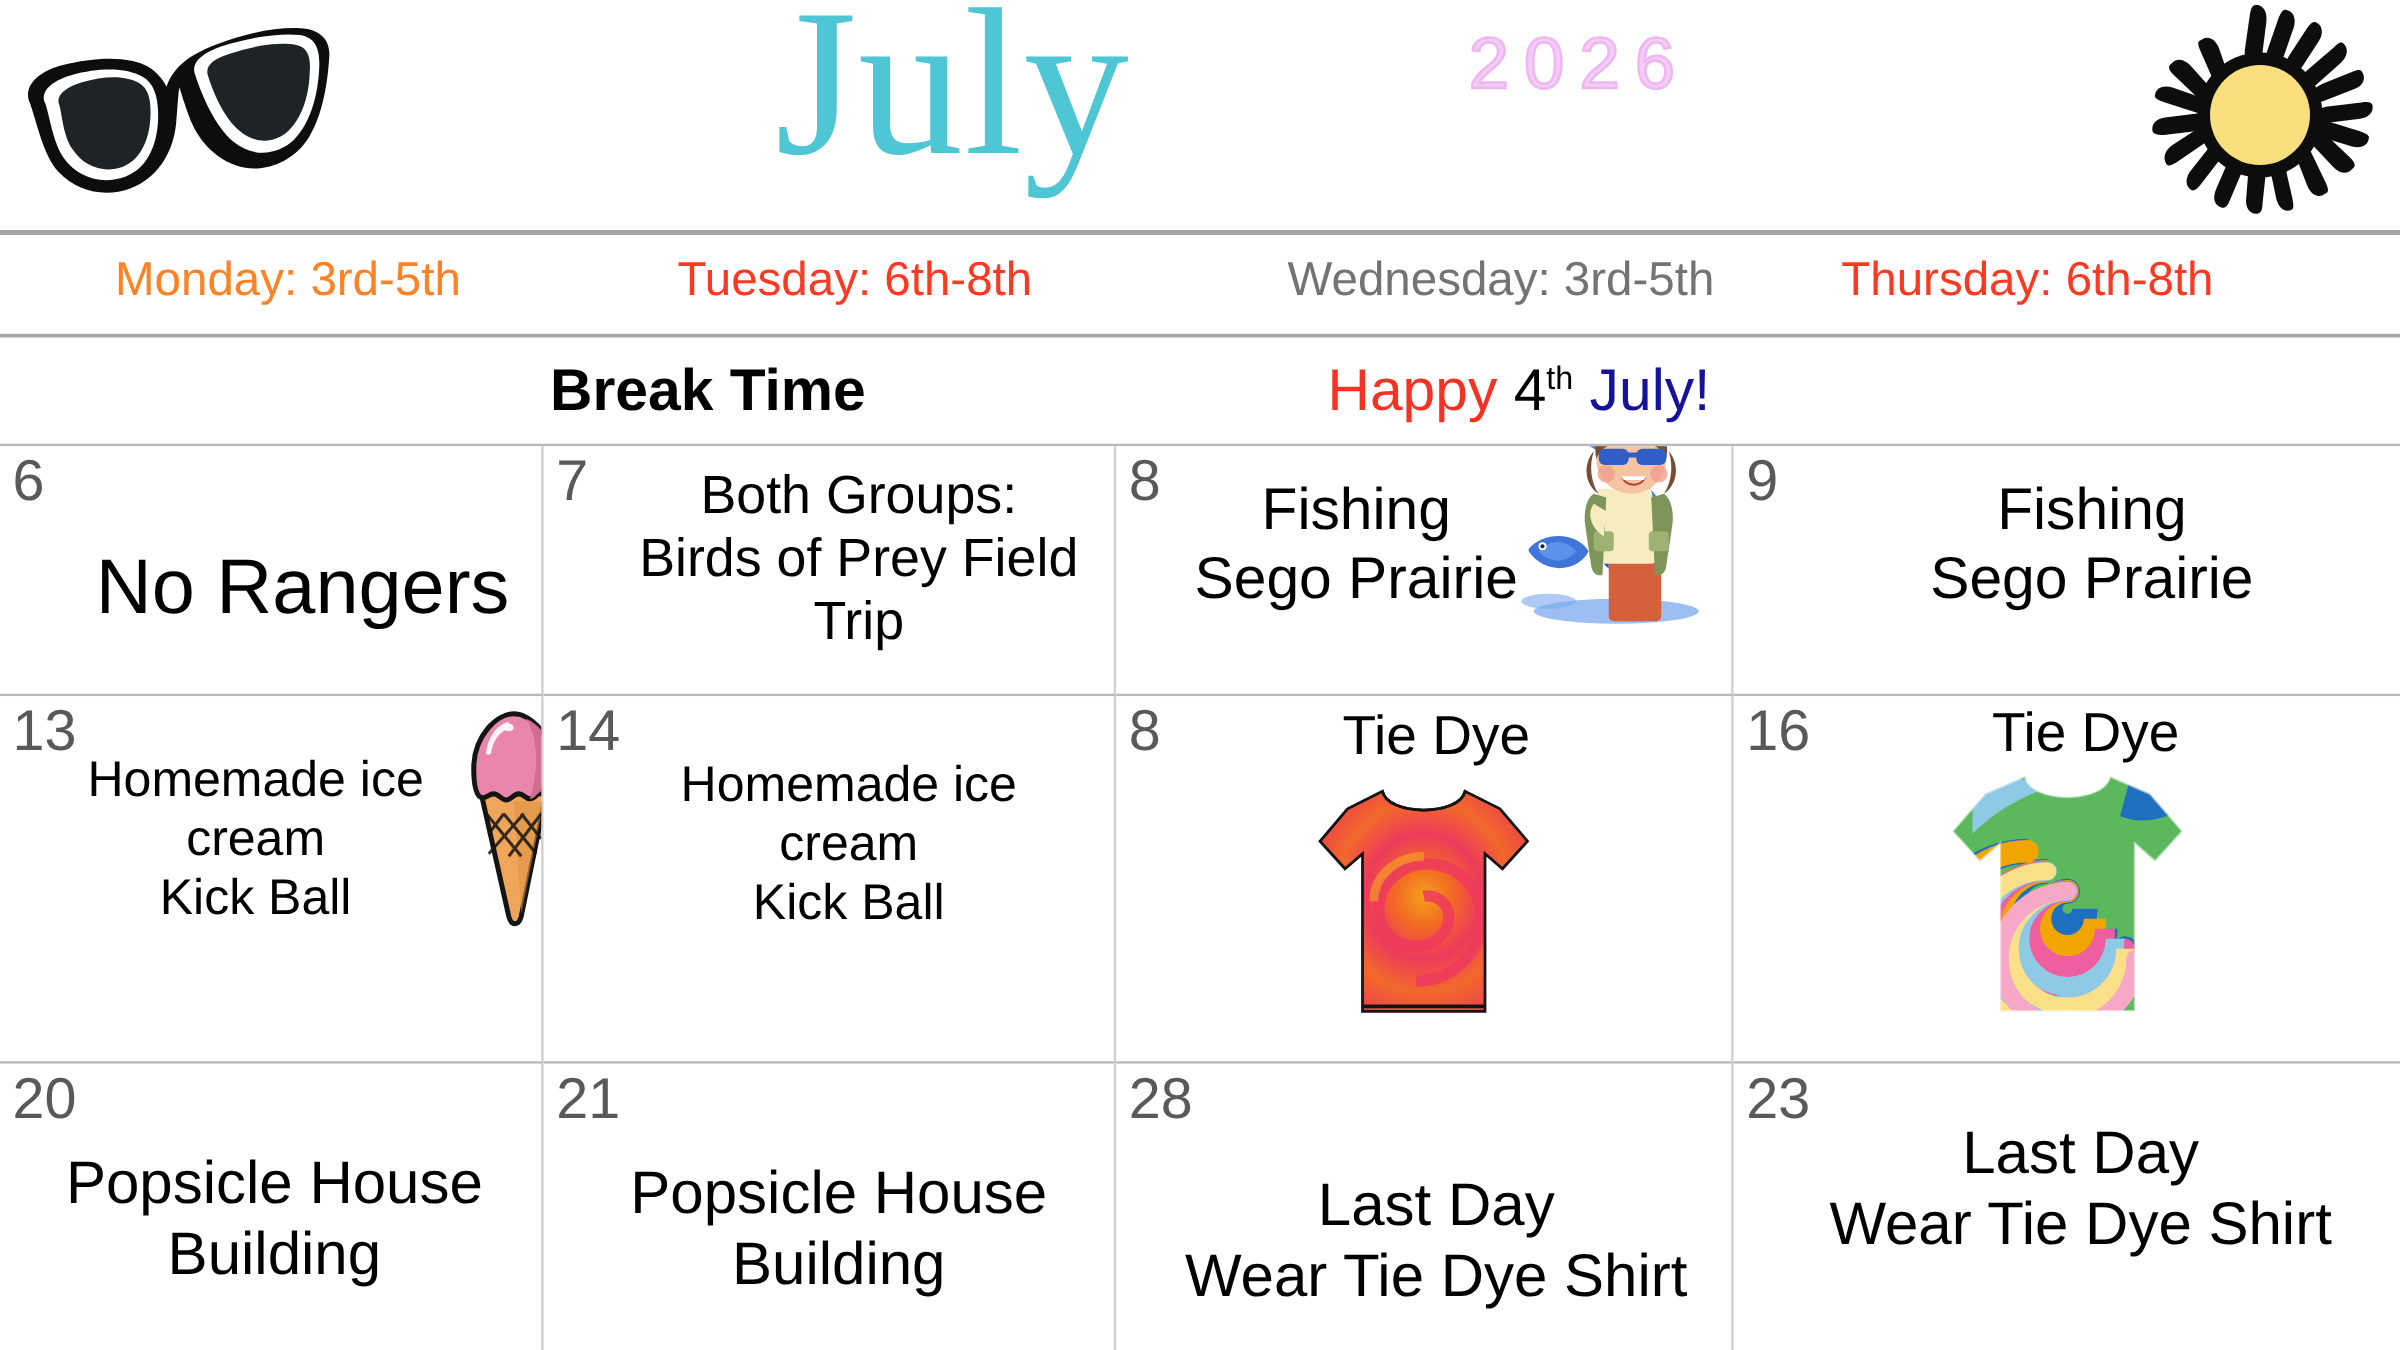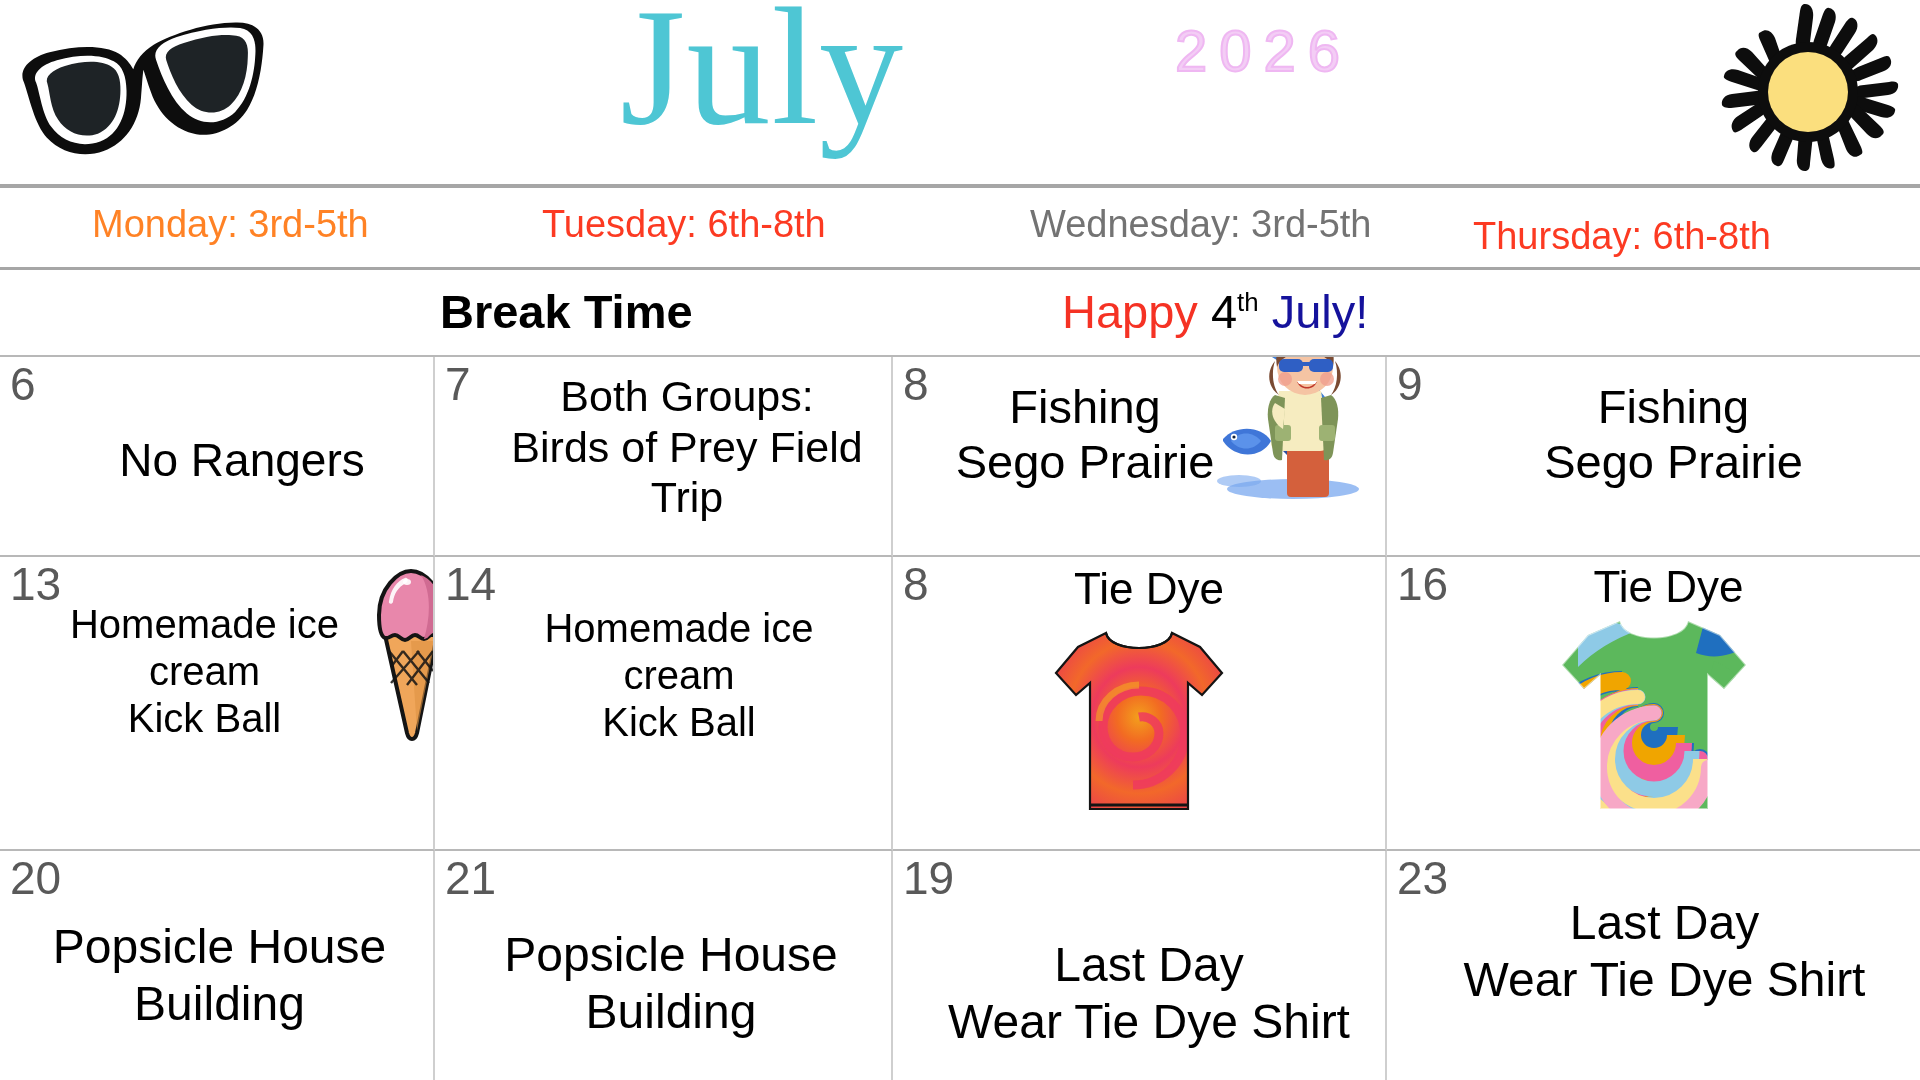--- a/index.html
+++ b/index.html
@@ -39,21 +39,21 @@
     border-bottom:3px solid #a6a6a6;
   }
   .wd{
     position:absolute; top:14px;
     font-size:38px; line-height:1.2; white-space:nowrap;
     font-family:"Liberation Sans", sans-serif;
   }
   .wd-0{ left:92px;  color:#ff8225; }
   .wd-1{ left:542px; color:#fc3a22; }
   .wd-2{ left:1030px;color:#737373; }
-  .wd-3{ left:1473px;color:#fc3a22;margin-top:12px; }
+  .wd-3{ left:1473px;color:#fc3a22; }
 
   
   .notes{ position:relative; height:84px; width:100%; }
   .break-time{
     position:absolute; left:440px; top:14px;
     font-size:47px; font-weight:bold; color:#000;
     font-family:"Liberation Sans", sans-serif; white-space:nowrap;
   }
   .happy{
     position:absolute; left:1062px; top:14px;
@@ -85,21 +85,21 @@
     font-size:46px; color:#595959; line-height:1;
     font-family:"Liberation Sans", sans-serif; font-weight:400;
   }
   .evt{
     position:absolute; left:0; right:0;
     text-align:center; color:#000; line-height:1.18;
     font-family:"Liberation Sans", sans-serif;
   }
 
   
-  .e6  { top:76px;  font-size:46px; padding-left:51px; }
+  .e6  { top:76px;  font-size:62px; padding-left:51px; }
   .e7  { top:14px;  font-size:43px; padding-left:58px; padding-right:10px; }
   .e8  { top:22px;  font-size:47px; padding-right:108px; }
   .e9  { top:22px;  font-size:47px; padding-left:40px; }
   .e13 { top:44px;  font-size:40px; padding-right:24px; }
   .e14 { top:48px;  font-size:40px; padding-left:32px; }
   .e15 { top:6px;   font-size:44px; padding-left:20px; }
   .e16 { top:4px;   font-size:44px; padding-left:30px; }
   .e20 { top:68px;  font-size:48px; padding-left:6px; }
   .e21 { top:76px;  font-size:48px; padding-left:16px; }
   .e22 { top:86px;  font-size:48px; padding-left:20px; }
@@ -376,21 +376,21 @@
 
     <div class="cell row3">
       <div class="daynum">21</div>
       <div class="evt e21">
         <div>Popsicle House</div>
         <div>Building</div>
       </div>
     </div>
 
     <div class="cell row3">
-      <div class="daynum">19</div>
+      <div class="daynum">28</div>
       <div class="evt e22">
         <div>Last Day</div>
         <div>Wear Tie Dye Shirt</div>
       </div>
     </div>
 
     <div class="cell row3">
       <div class="daynum">23</div>
       <div class="evt e23">
         <div>Last Day</div>

